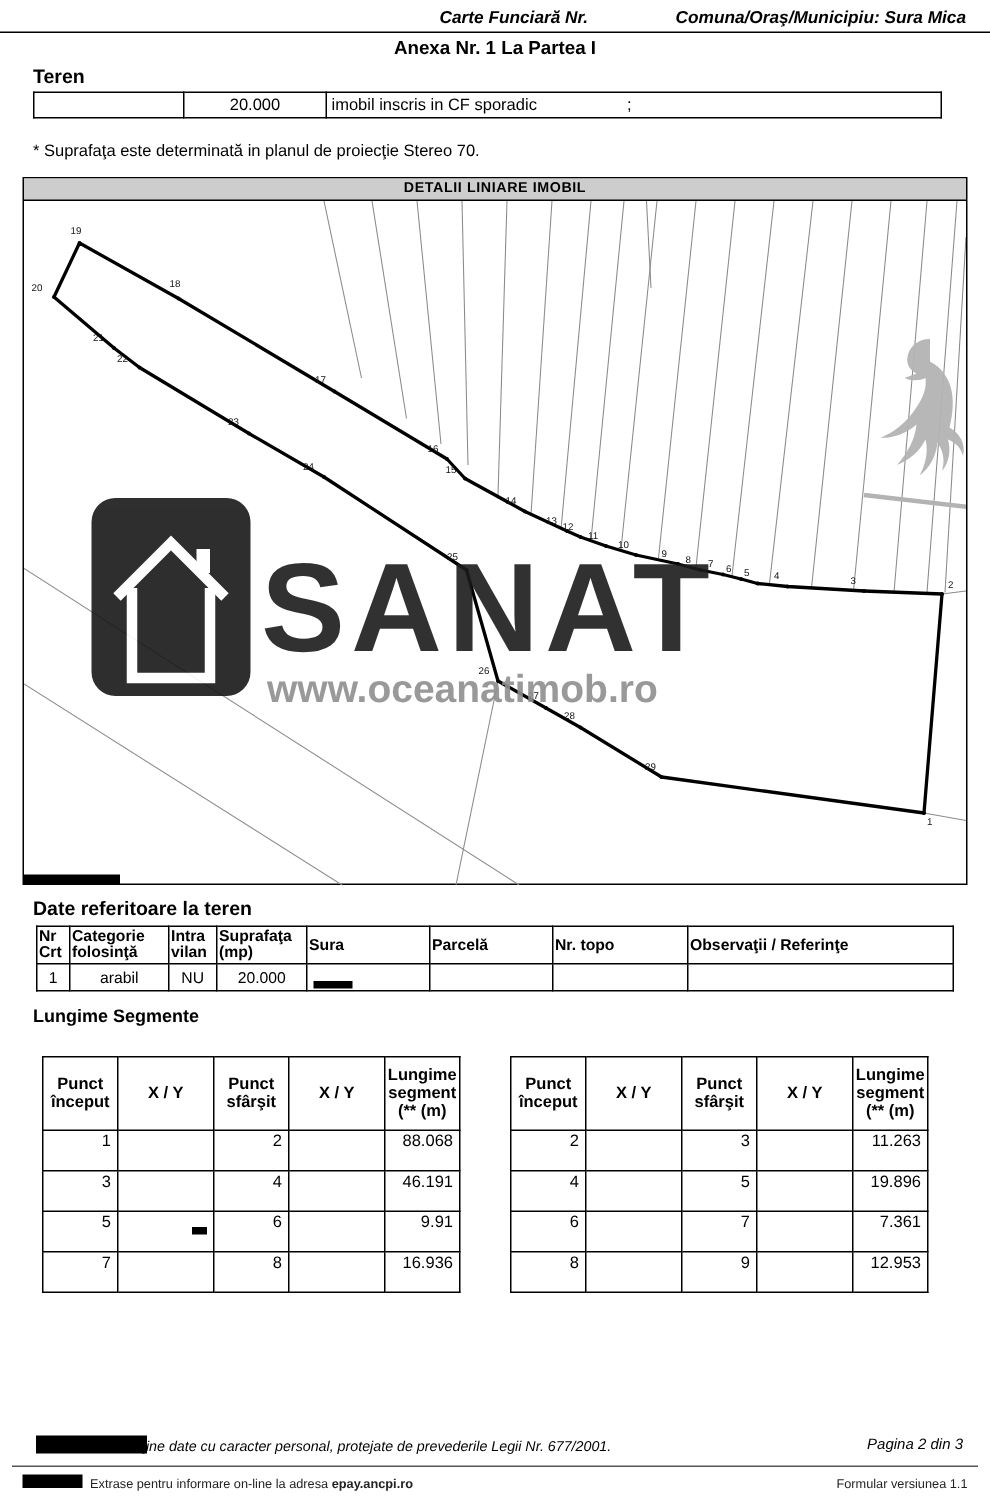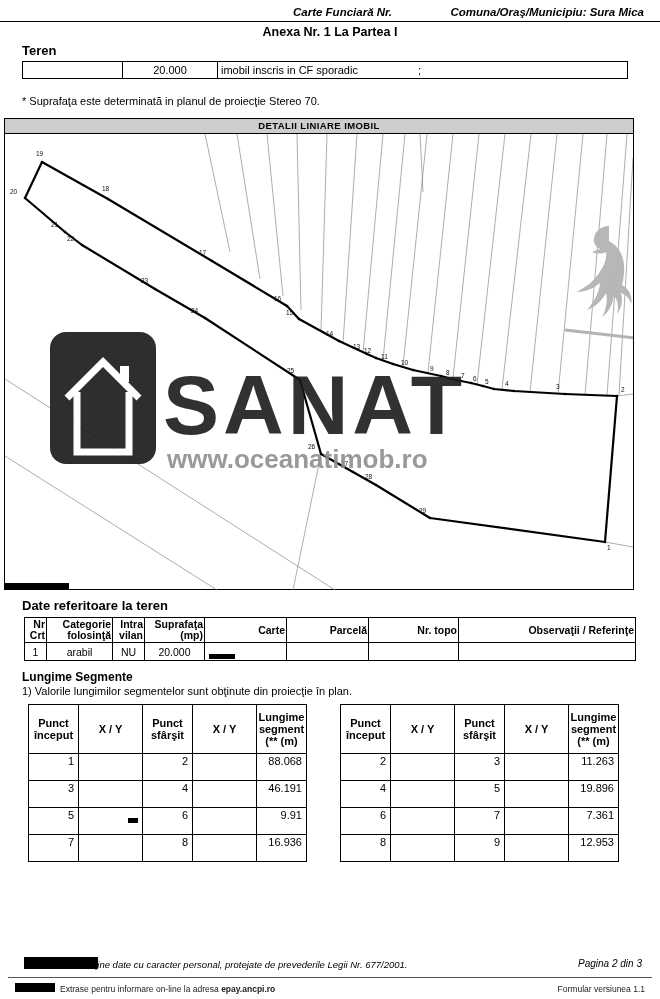--- a/index.html
+++ b/index.html
@@ -21,35 +21,35 @@
   table{border-collapse:collapse;table-layout:fixed;}
   th,td{border:1px solid #000;overflow:hidden;white-space:nowrap;}
 
   .t1{position:absolute;top:61px;left:22px;width:606px;font-size:11px;}
   .t1 th{font-weight:bold;text-align:center;height:17px;padding:0 3px;}
   .t1 td{height:16px;padding:0 3px;}
   .t1 .c-center{text-align:center;}
   .obs-p{margin-left:60px;}
 
   .t2{position:absolute;top:617px;left:24px;width:612px;font-size:10.5px;}
-  .t2 th{font-weight:bold;text-align:right;padding:1px 1px;line-height:11px;vertical-align:middle;}
+  .t2 th{font-weight:bold;text-align:left;padding:1px 1px;line-height:11px;vertical-align:middle;}
   .t2 td{height:17px;text-align:center;padding:0 2px;}
   .th2{display:block;}
   .tarla-cell{vertical-align:bottom;}
   .redact-tarla{display:block;width:26px;height:5px;background:#000;margin:0 0 1px 2px;}
 
   .seg{position:absolute;width:279px;font-size:11px;}
   .seg th{font-weight:bold;text-align:center;vertical-align:middle;padding:2px 1px;line-height:12px;height:44px;}
   .seg td{height:24px;vertical-align:top;text-align:right;padding:1px 4px;}
   .seg-left{top:704px;left:28px;}
   .seg-right{top:704px;left:340px;}
   .redact-xy{display:inline-block;width:10px;height:5px;background:#000;margin-top:9px;}
 
   
-  .map-box{position:absolute;top:118px;left:4px;width:630px;height:472px;border:1px solid #000;box-sizing:border-box;}
+  .map-box{position:absolute;top:118px;left:15px;width:630px;height:472px;border:1px solid #000;box-sizing:border-box;}
   .map-title{height:14px;line-height:14px;background:#cdcdcd;border-bottom:1px solid #000;
              text-align:center;font-size:9.5px;font-weight:bold;letter-spacing:.4px;}
   .map-svg{display:block;}
 
   
   .privacy{position:absolute;top:959px;left:26px;font-size:9.5px;font-style:italic;}
   .privacy-redact{position:absolute;top:957px;left:24px;width:74px;height:12px;background:#000;}
   .pageinfo{position:absolute;top:958px;right:18px;font-size:10px;font-style:italic;}
   .foot-rule{position:absolute;top:977px;left:8px;width:644px;border-top:1px solid #555;}
   .foot-redact{position:absolute;top:983px;left:15px;width:40px;height:9px;background:#000;}
@@ -224,42 +224,41 @@
             <span class="th2">folosinţă</span>
           </th>
       <th>
             <span class="th2">Intra</span>
             <span class="th2">vilan</span>
           </th>
       <th>
             <span class="th2">Suprafaţa</span>
             <span class="th2">(mp)</span>
           </th>
-      <th>Carte</th>
+      <th>Sura</th>
       <th>Parcelă</th>
       <th>Nr. topo</th>
       <th>Observaţii / Referinţe</th>
     </tr>
     <tr>
       <td>1</td>
       <td>arabil</td>
       <td>NU</td>
       <td>20.000</td>
       <td class="tarla-cell">
             <span class="redact-tarla"></span>
           </td>
       <td></td>
       <td></td>
       <td></td>
     </tr>
   </tbody>
     </table>
 
   <div class="h-seg">Lungime Segmente</div>
-  <div class="note-seg">1) Valorile lungimilor segmentelor sunt obţinute din proiecţie în plan.</div>
 
   <table class="seg seg-left">
     <colgroup>
         <col style="width:50px">
         <col style="width:64px">
         <col style="width:50px">
         <col style="width:64px">
         <col>
       </colgroup>
     <tbody>

